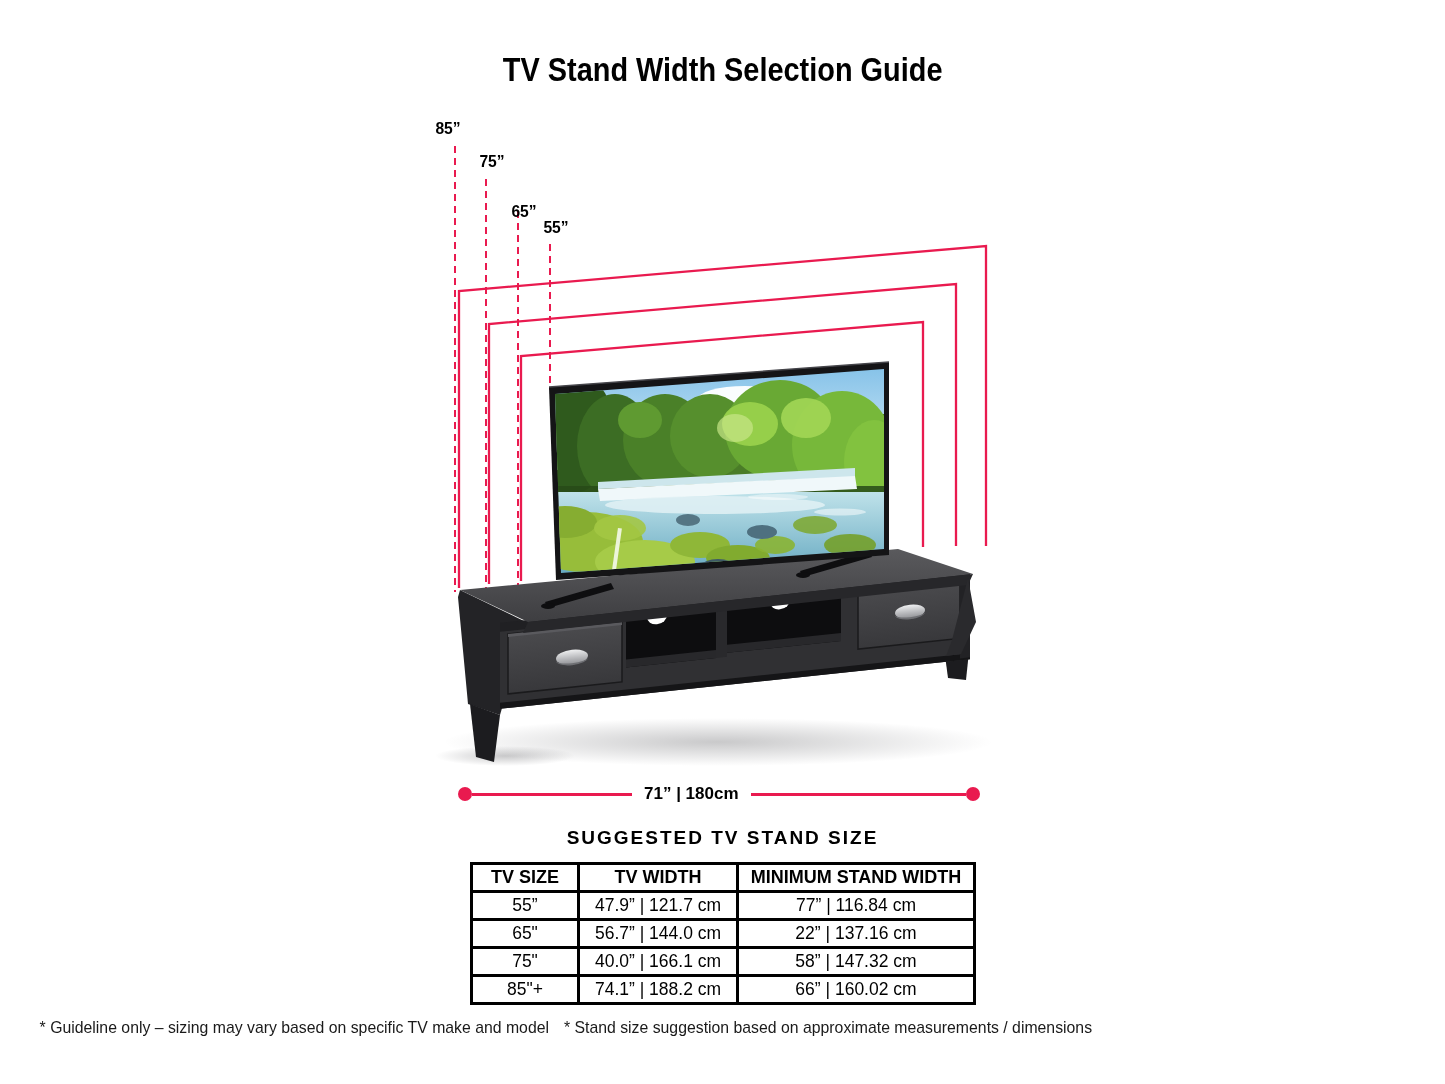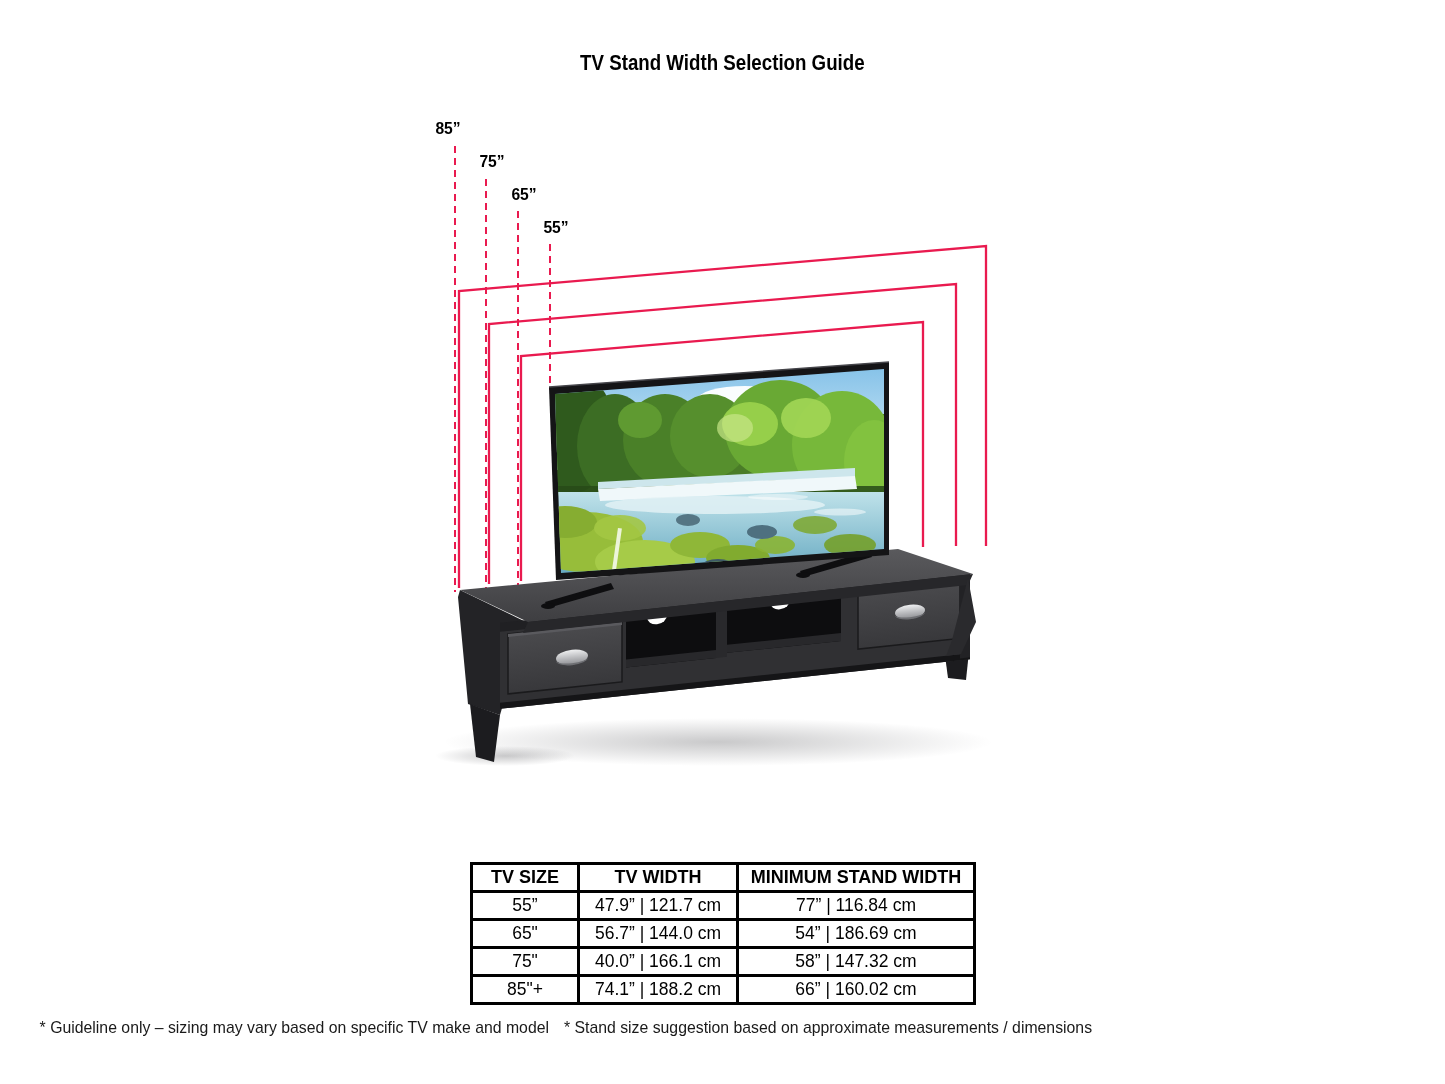--- a/index.html
+++ b/index.html
@@ -1,20 +1,20 @@
 <!DOCTYPE html>
 <html style="--accent: #e91a4f; --background: #ffffff; --table-border: #000000; --text: #111111;"><head>
 <meta charset="utf-8">
 <style>
   html,body{margin:0;padding:0;background:#fff;}
   .page{position:relative;width:1445px;height:1084px;background:var(--background,#ffffff);
         font-family:"Liberation Sans",sans-serif;color:var(--text,#111111);overflow:hidden;}
 
   .title{position:absolute;top:50px;left:0;width:100%;text-align:center;
-         font-size:22px;font-weight:bold;color:#000;}
+         font-size:34px;font-weight:bold;color:#000;}
   .title>span{display:inline-block;transform:scaleX(.85);white-space:nowrap;}
 
   .scene-svg{position:absolute;left:0;top:0;width:1445px;height:1084px;}
 
   .size-label{position:absolute;transform:translateX(-50%);font-size:17px;font-weight:bold;
               color:#000;white-space:nowrap;}
   .size-label>span{display:inline-block;transform:scaleX(.92);}
 
   .measure{position:absolute;top:786px;left:458px;width:522px;height:16px;
            display:flex;align-items:center;}
@@ -200,45 +200,53 @@
 
         <rect x="615" y="528" width="4" height="42" fill="#ffffff" opacity=".8" transform="rotate(8 617 549)"></rect>
       </g>
     </g>
   </svg>
 
   <div class="size-label" style="left:448px;top:119px">
     <span>85”</span></div>
   <div class="size-label" style="left:492px;top:152px">
     <span>75”</span></div>
-  <div class="size-label" style="left:524px;top:185px">
+  <div class="size-label" style="left:524px;top:202px">
     <span>65”</span></div>
   <div class="size-label" style="left:556px;top:218px">
     <span>55”</span></div>
 
-
+  <div class="measure">
+    <div class="dot"></div>
+    <div class="seg1"></div>
+    <div class="lbl">71” | 180cm</div>
+    <div class="seg2"></div>
+    <div class="dot"></div>
+  </div>
+
+  <div class="subheading">SUGGESTED TV STAND SIZE</div>
 
   <table class="size-table">
     <thead>
       <tr>
         <th class="col-size">TV SIZE</th>
         <th class="col-width">TV WIDTH</th>
         <th class="col-stand">MINIMUM STAND WIDTH</th>
       </tr>
     </thead>
     <tbody>
       <tr>
         <td>55”</td>
         <td>47.9” | 121.7 cm</td>
         <td>77” | 116.84 cm</td>
       </tr>
       <tr>
         <td>65"</td>
         <td>56.7” | 144.0 cm</td>
-        <td>54” | 186.69 cm</td>
+        <td>22” | 137.16 cm</td>
       </tr>
       <tr>
         <td>75"</td>
         <td>40.0” | 166.1 cm</td>
         <td>58” | 147.32 cm</td>
       </tr>
       <tr>
         <td>85"+</td>
         <td>74.1” | 188.2 cm</td>
         <td>66” | 160.02 cm</td>

